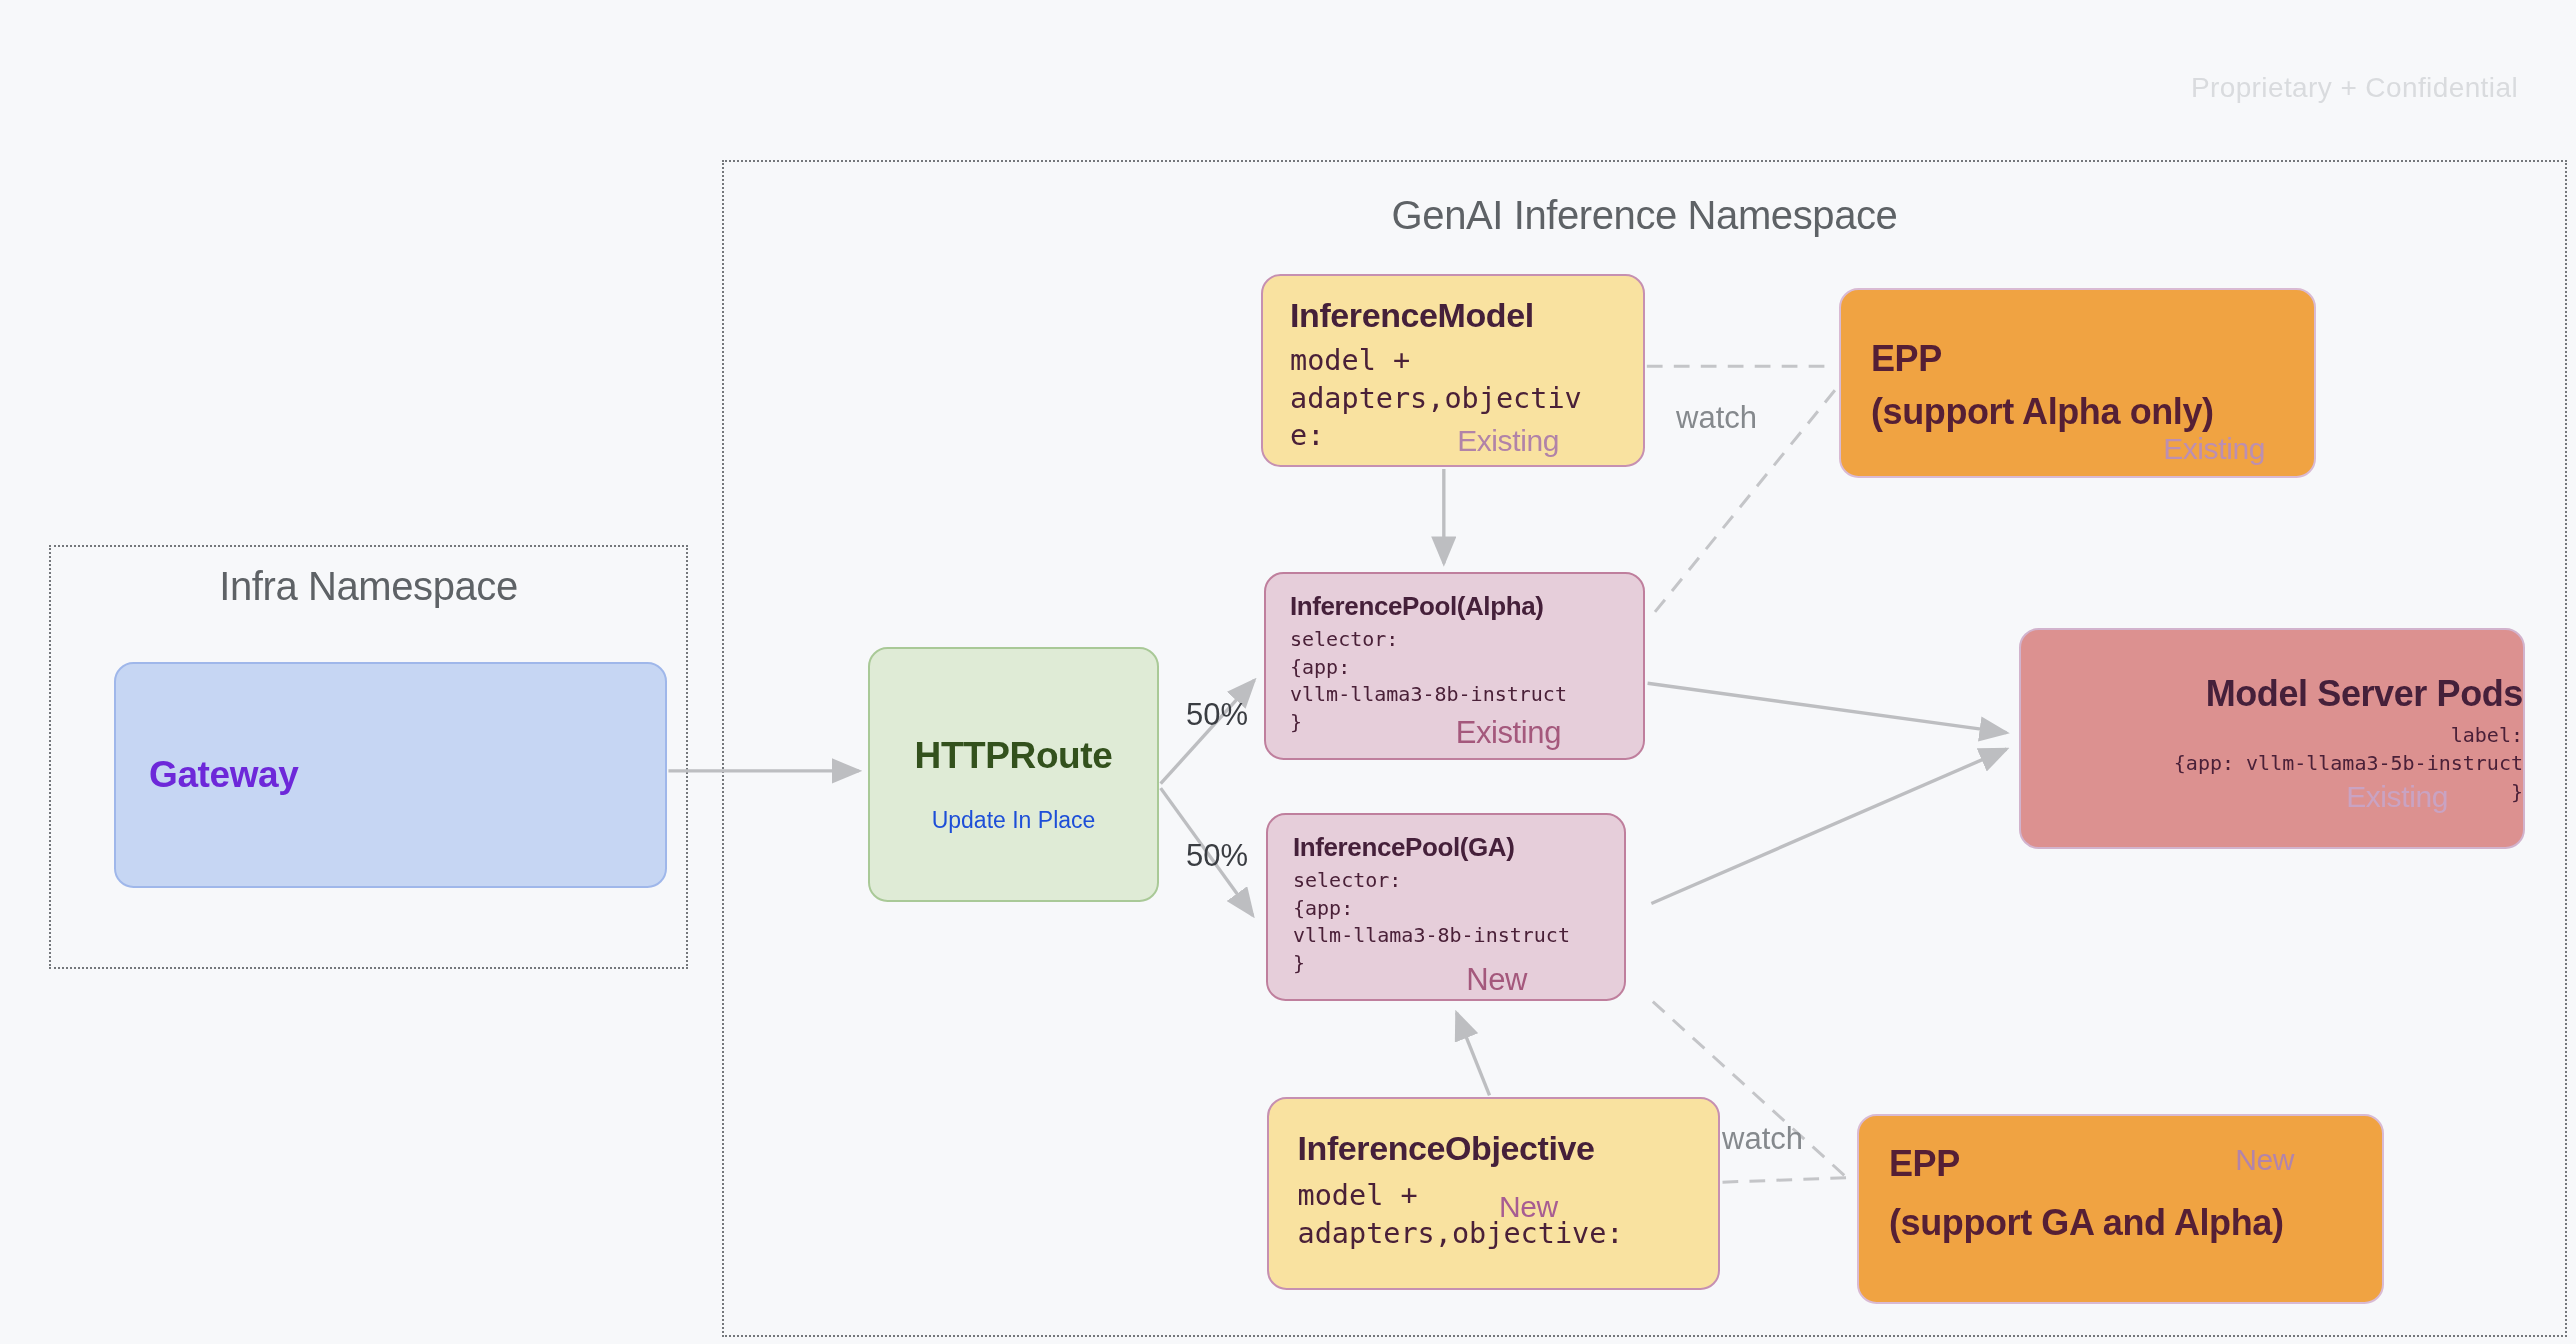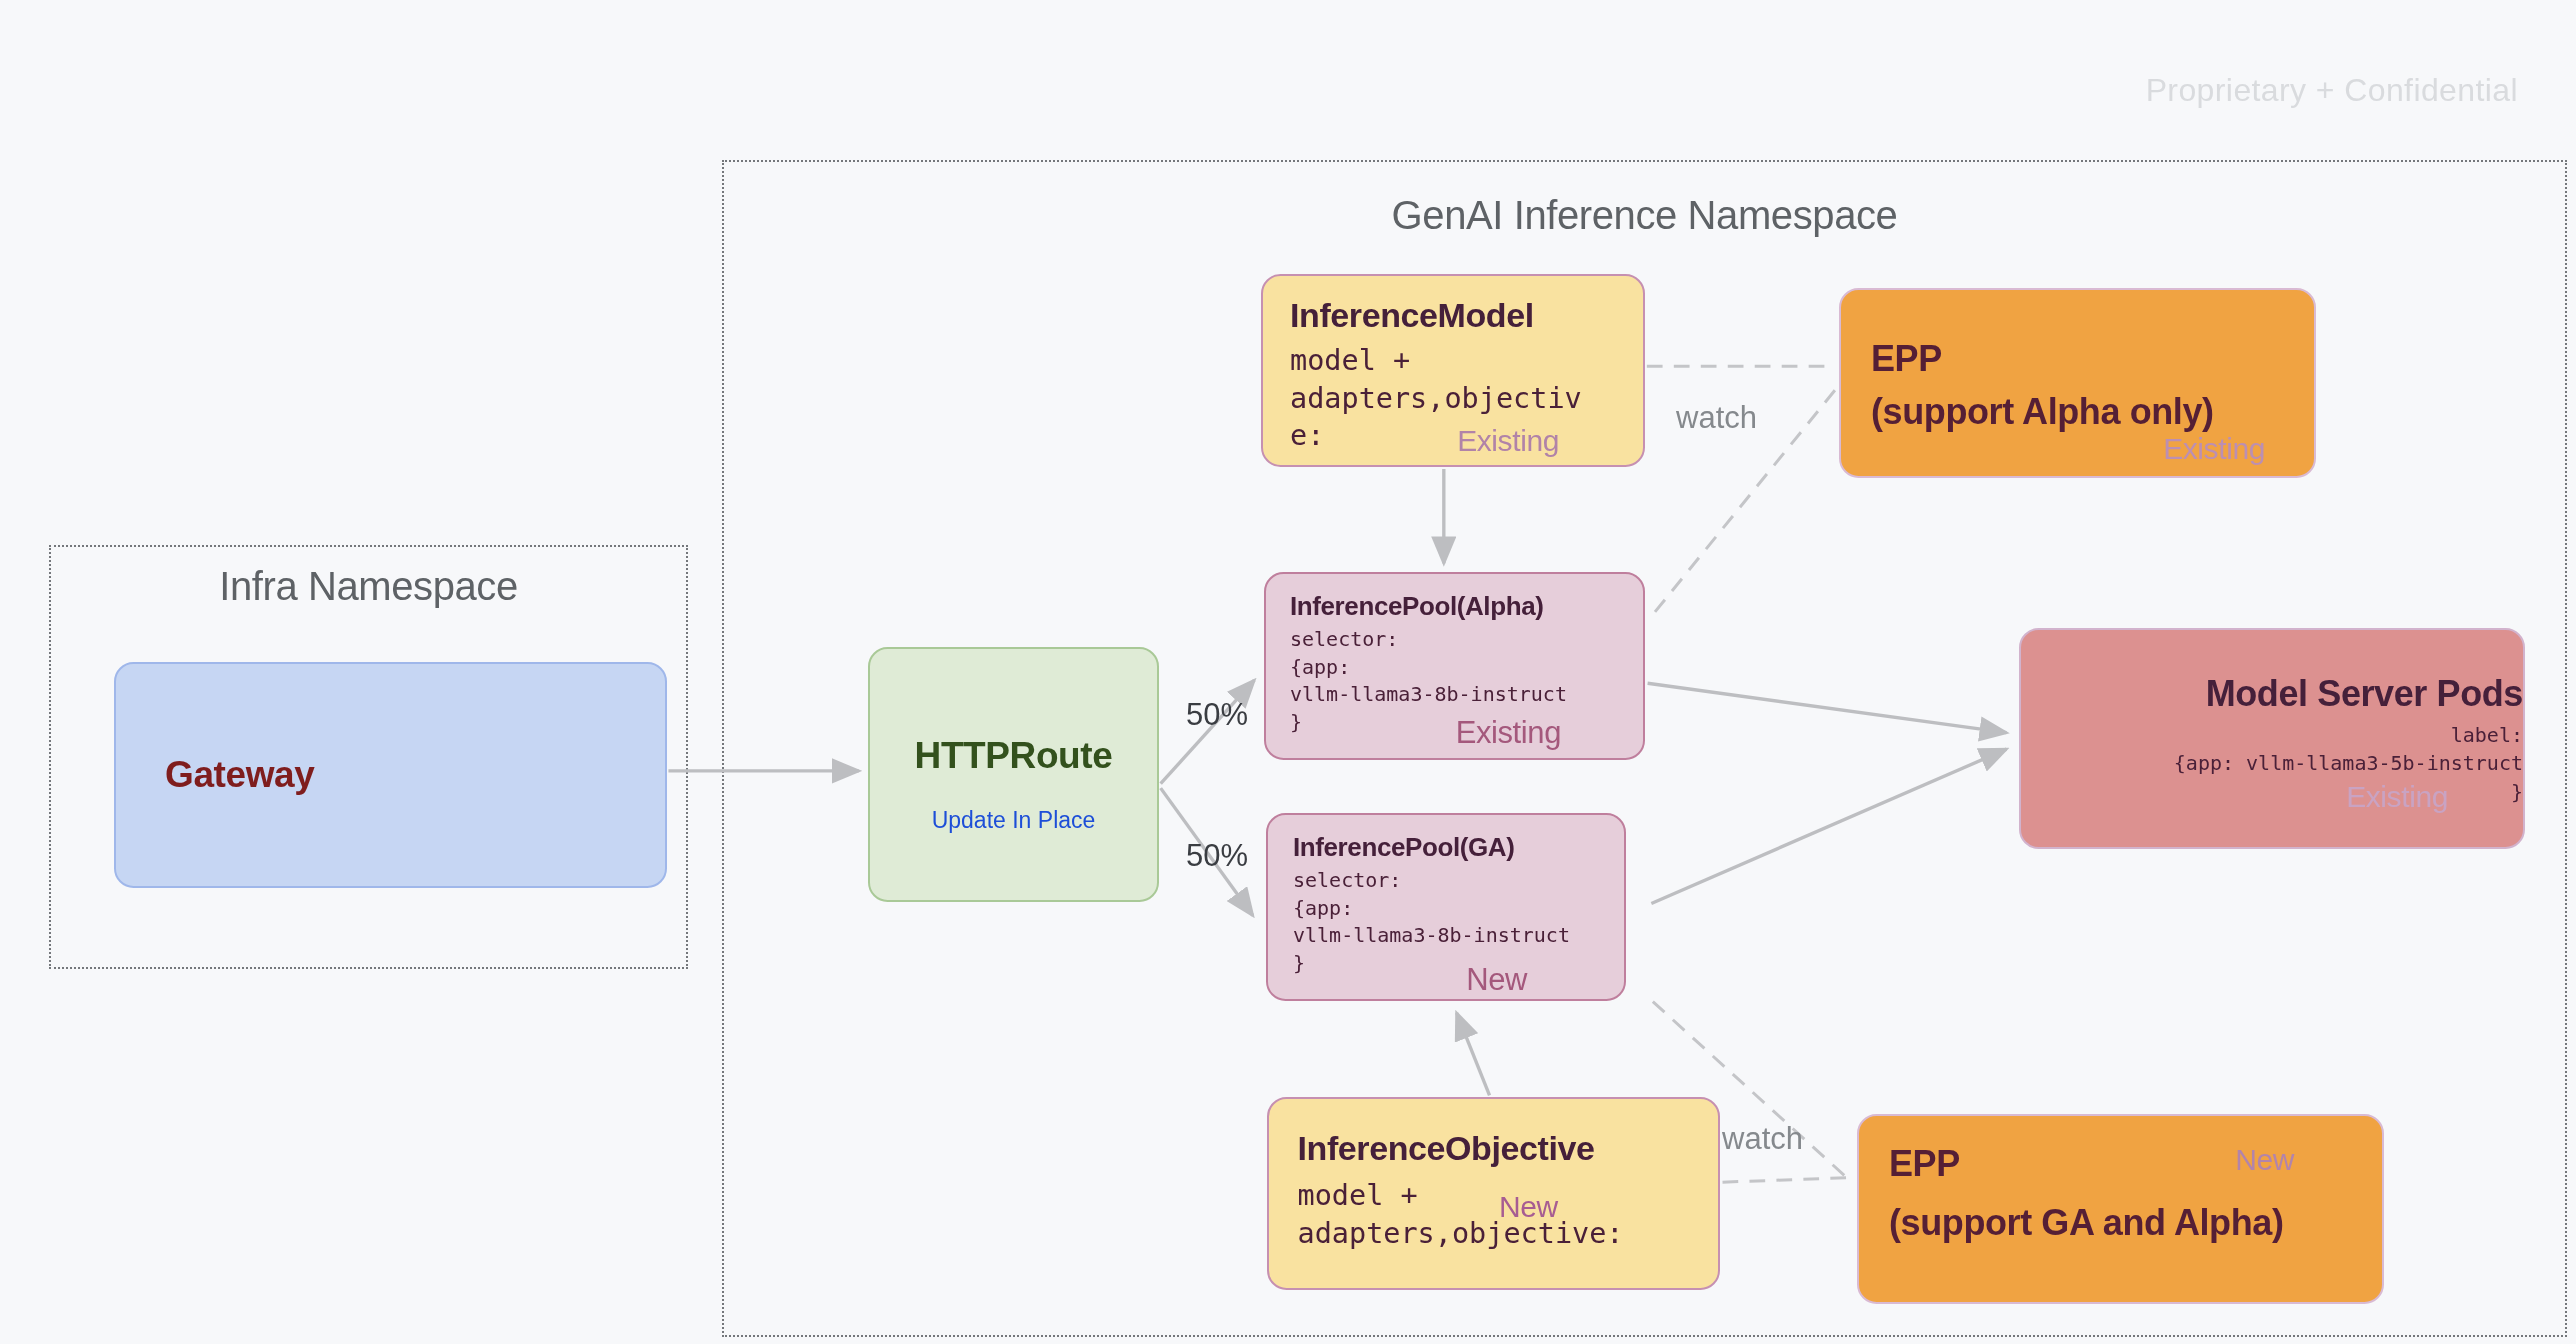--- a/index.html
+++ b/index.html
@@ -3,21 +3,21 @@
 <meta charset="utf-8">
 <style>
   html,body{margin:0;padding:0;}
   body{
     width:2576px;height:1344px;position:relative;overflow:hidden;
     background:#F7F8FA;
     font-family:"Liberation Sans","DejaVu Sans",sans-serif;
   }
   .watermark{
     position:absolute;top:72px;right:58px;
-    font-size:32px;color:#D9DBDE;letter-spacing:0.4px;
+    font-size:28px;color:#D9DBDE;letter-spacing:0.4px;
   }
   .ns-box{
     position:absolute;border:2.2px dotted #74777B;background:transparent;
   }
   .ns-title{
     position:absolute;left:0;right:0;text-align:center;
     font-size:40px;color:#5E6266;letter-spacing:-0.4px;
   }
   .node{
     position:absolute;border-radius:19.5px;box-sizing:border-box;
@@ -32,21 +32,21 @@
   .status{
     position:absolute;letter-spacing:-0.4px;
   }
 
   
   .gateway{
     left:114px;top:662px;width:553px;height:226px;
     background:#C6D6F3;border:2.2px solid #9FB7EA;
     display:flex;align-items:center;
   }
-  .gateway .title{font-size:37px;color:#7f1d1d;padding-left:49px;}
+  .gateway .title{font-size:37px;color:#6d28d9;padding-left:33px;}
 
   
   .httproute{
     left:868px;top:647px;width:291px;height:255px;
     background:#DFEBD6;border:2.2px solid #A9C997;
     display:flex;flex-direction:column;align-items:center;justify-content:center;
     padding-top:19.5px;gap:30px;text-align:right;
   }
   .httproute .title{font-size:37px;color:#33511D;}
   .httproute .subtitle{font-size:23px;color:#1d4ed8;}

